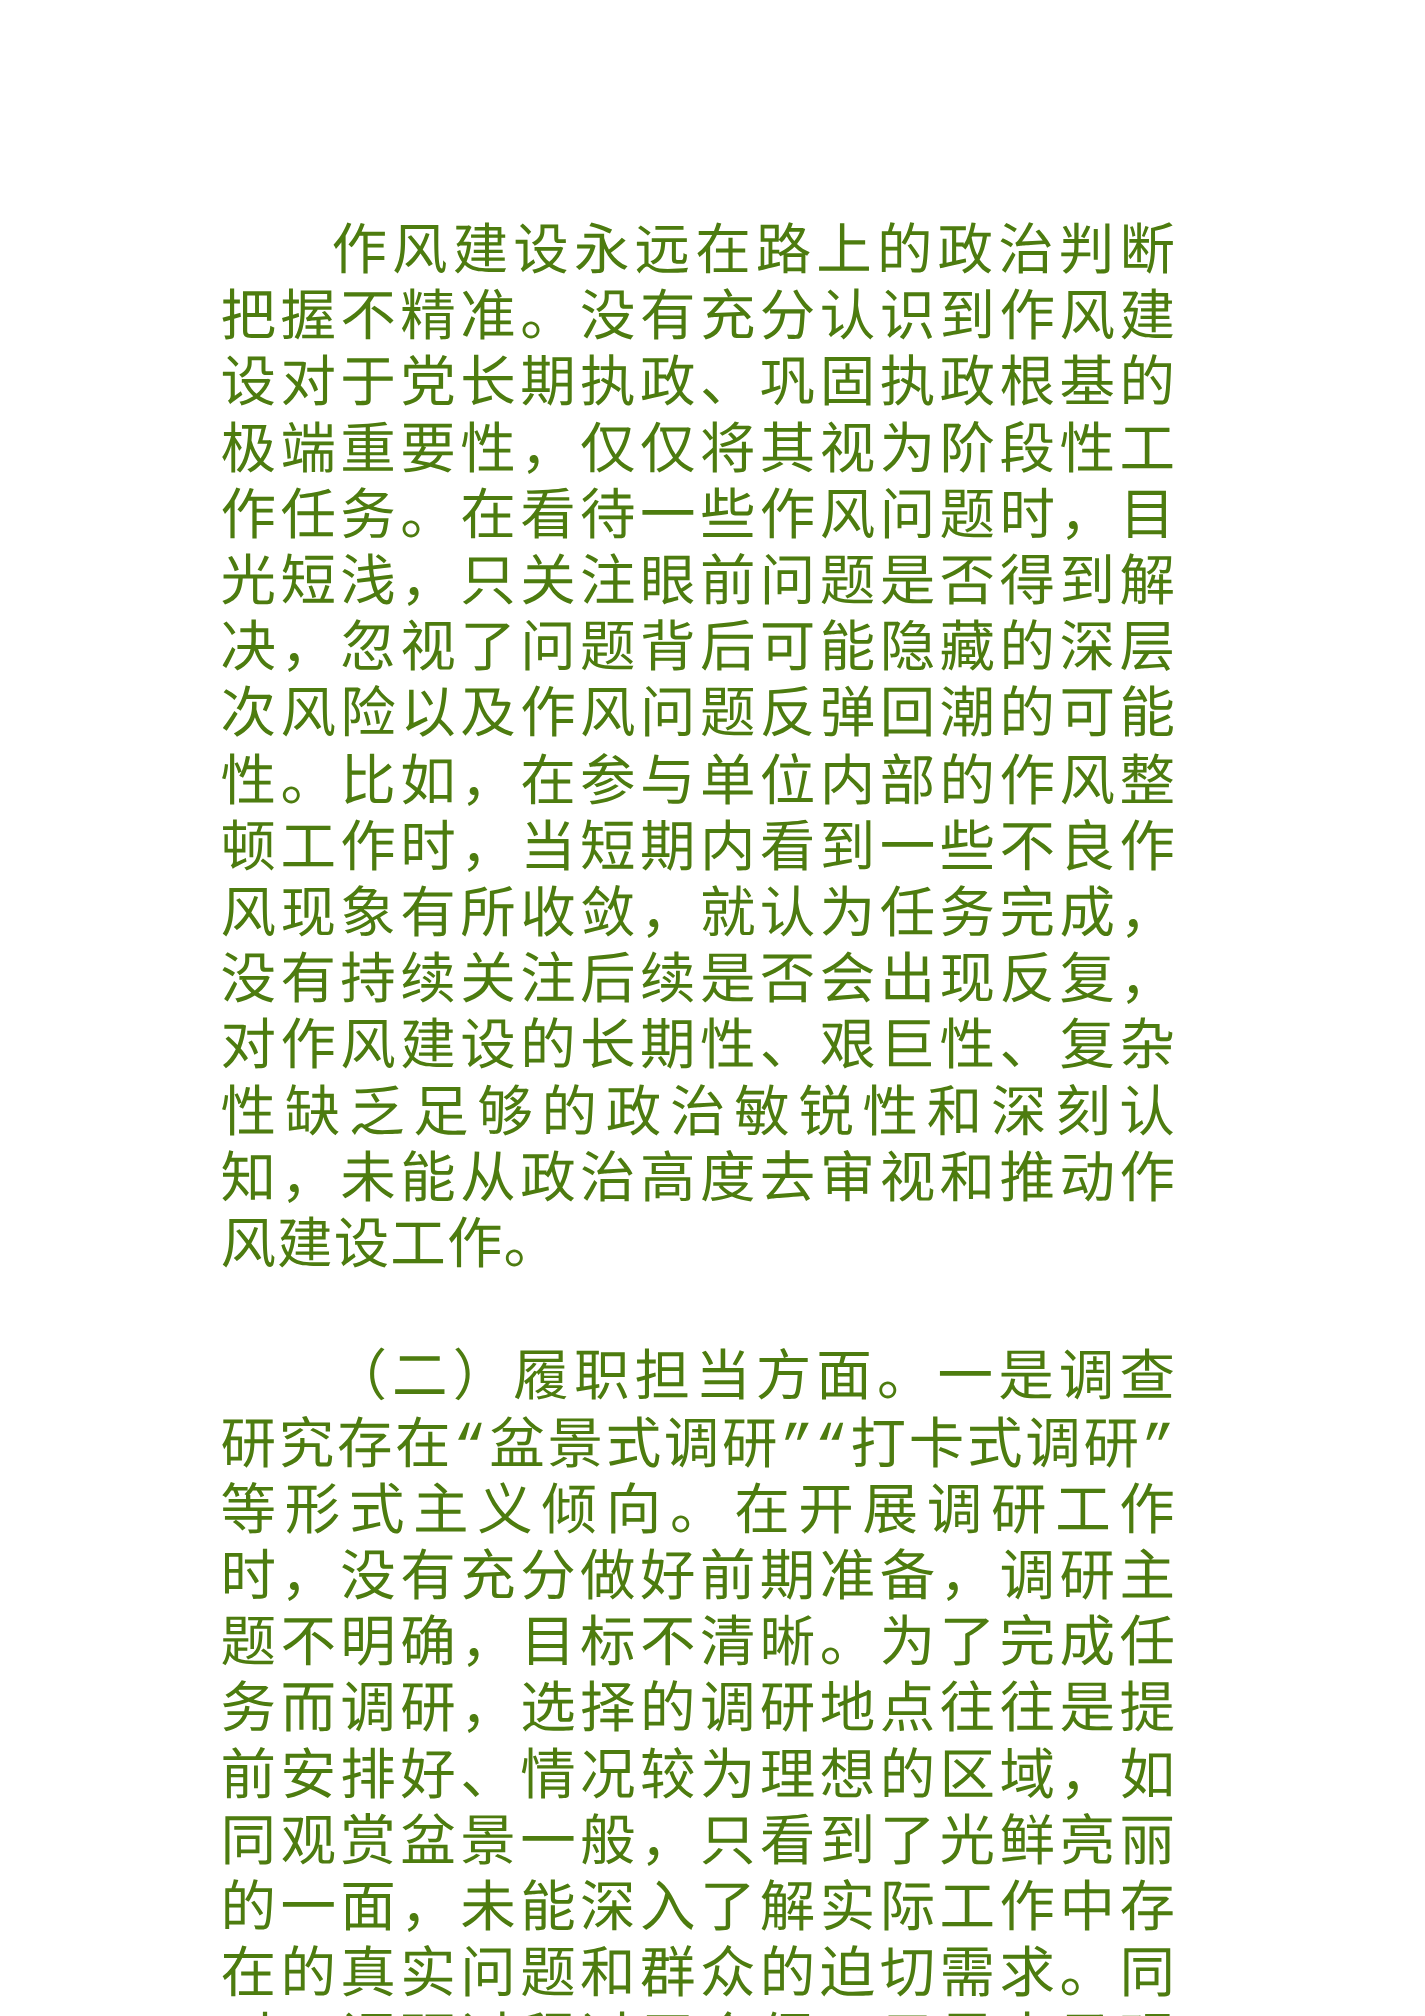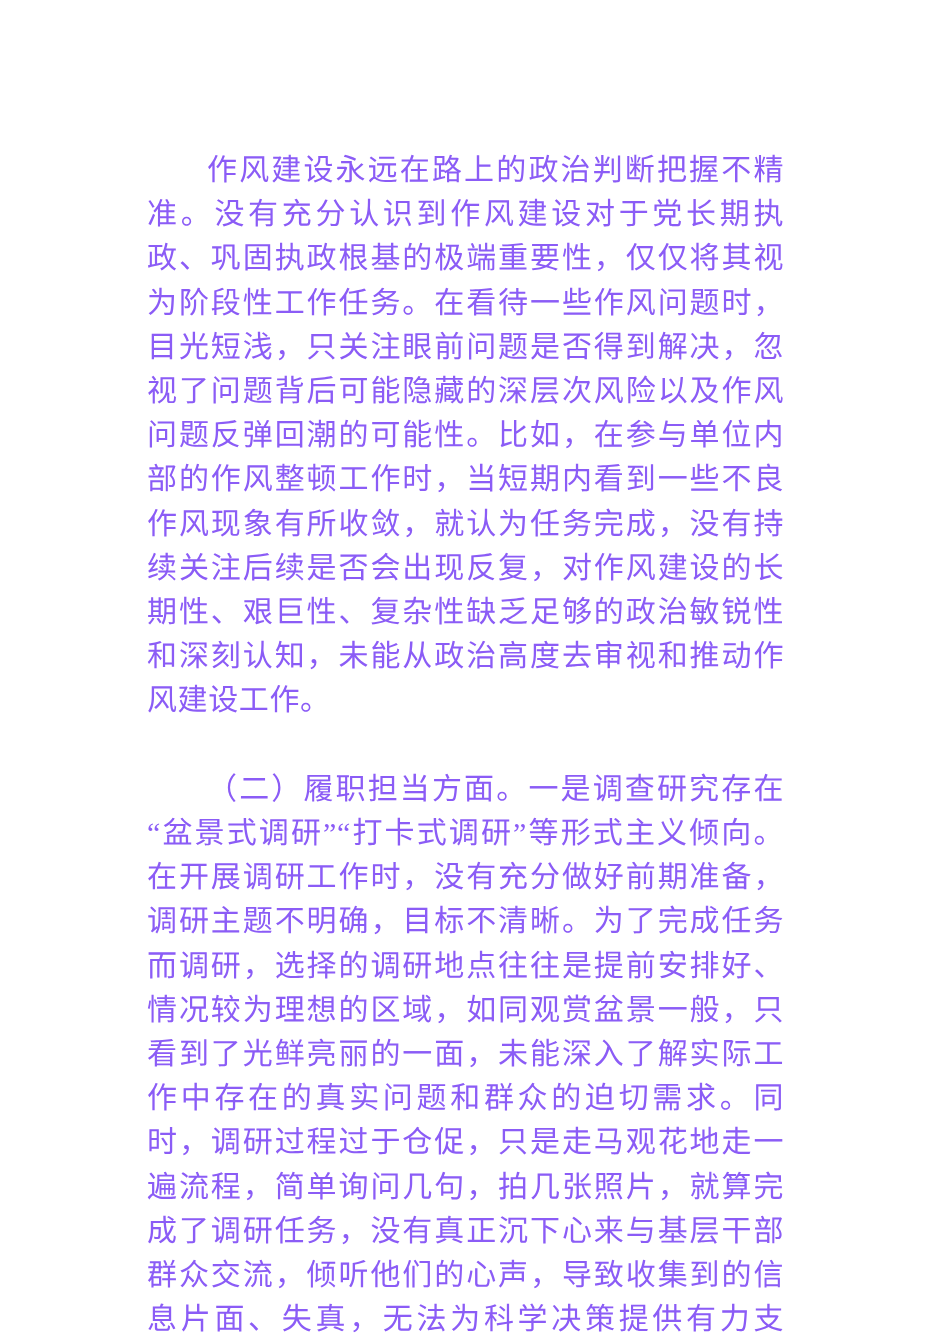--- a/index.html
+++ b/index.html
@@ -31,24 +31,24 @@
 
   .doc-body {
     position: absolute;
     left: 147px;
     top: 148px;
     width: 637px;
   }
 
   .para {
     margin: 0;
-    font-family: Liberation Serif, serif;
-    font-size: 30px;
+    font-family: Liberation Mono, monospace;
+    font-size: 37px;
     line-height: 44.2px;
-    color: #8b5cf6;
+    color: #4d7c0f;
     text-align: justify;
     text-justify: inter-ideograph;
     text-indent: 2em;
     letter-spacing: 0.02em;
     word-break: break-all;
     font-weight: 400;
     -webkit-font-smoothing: none;
   }
 
   .para + .para {

